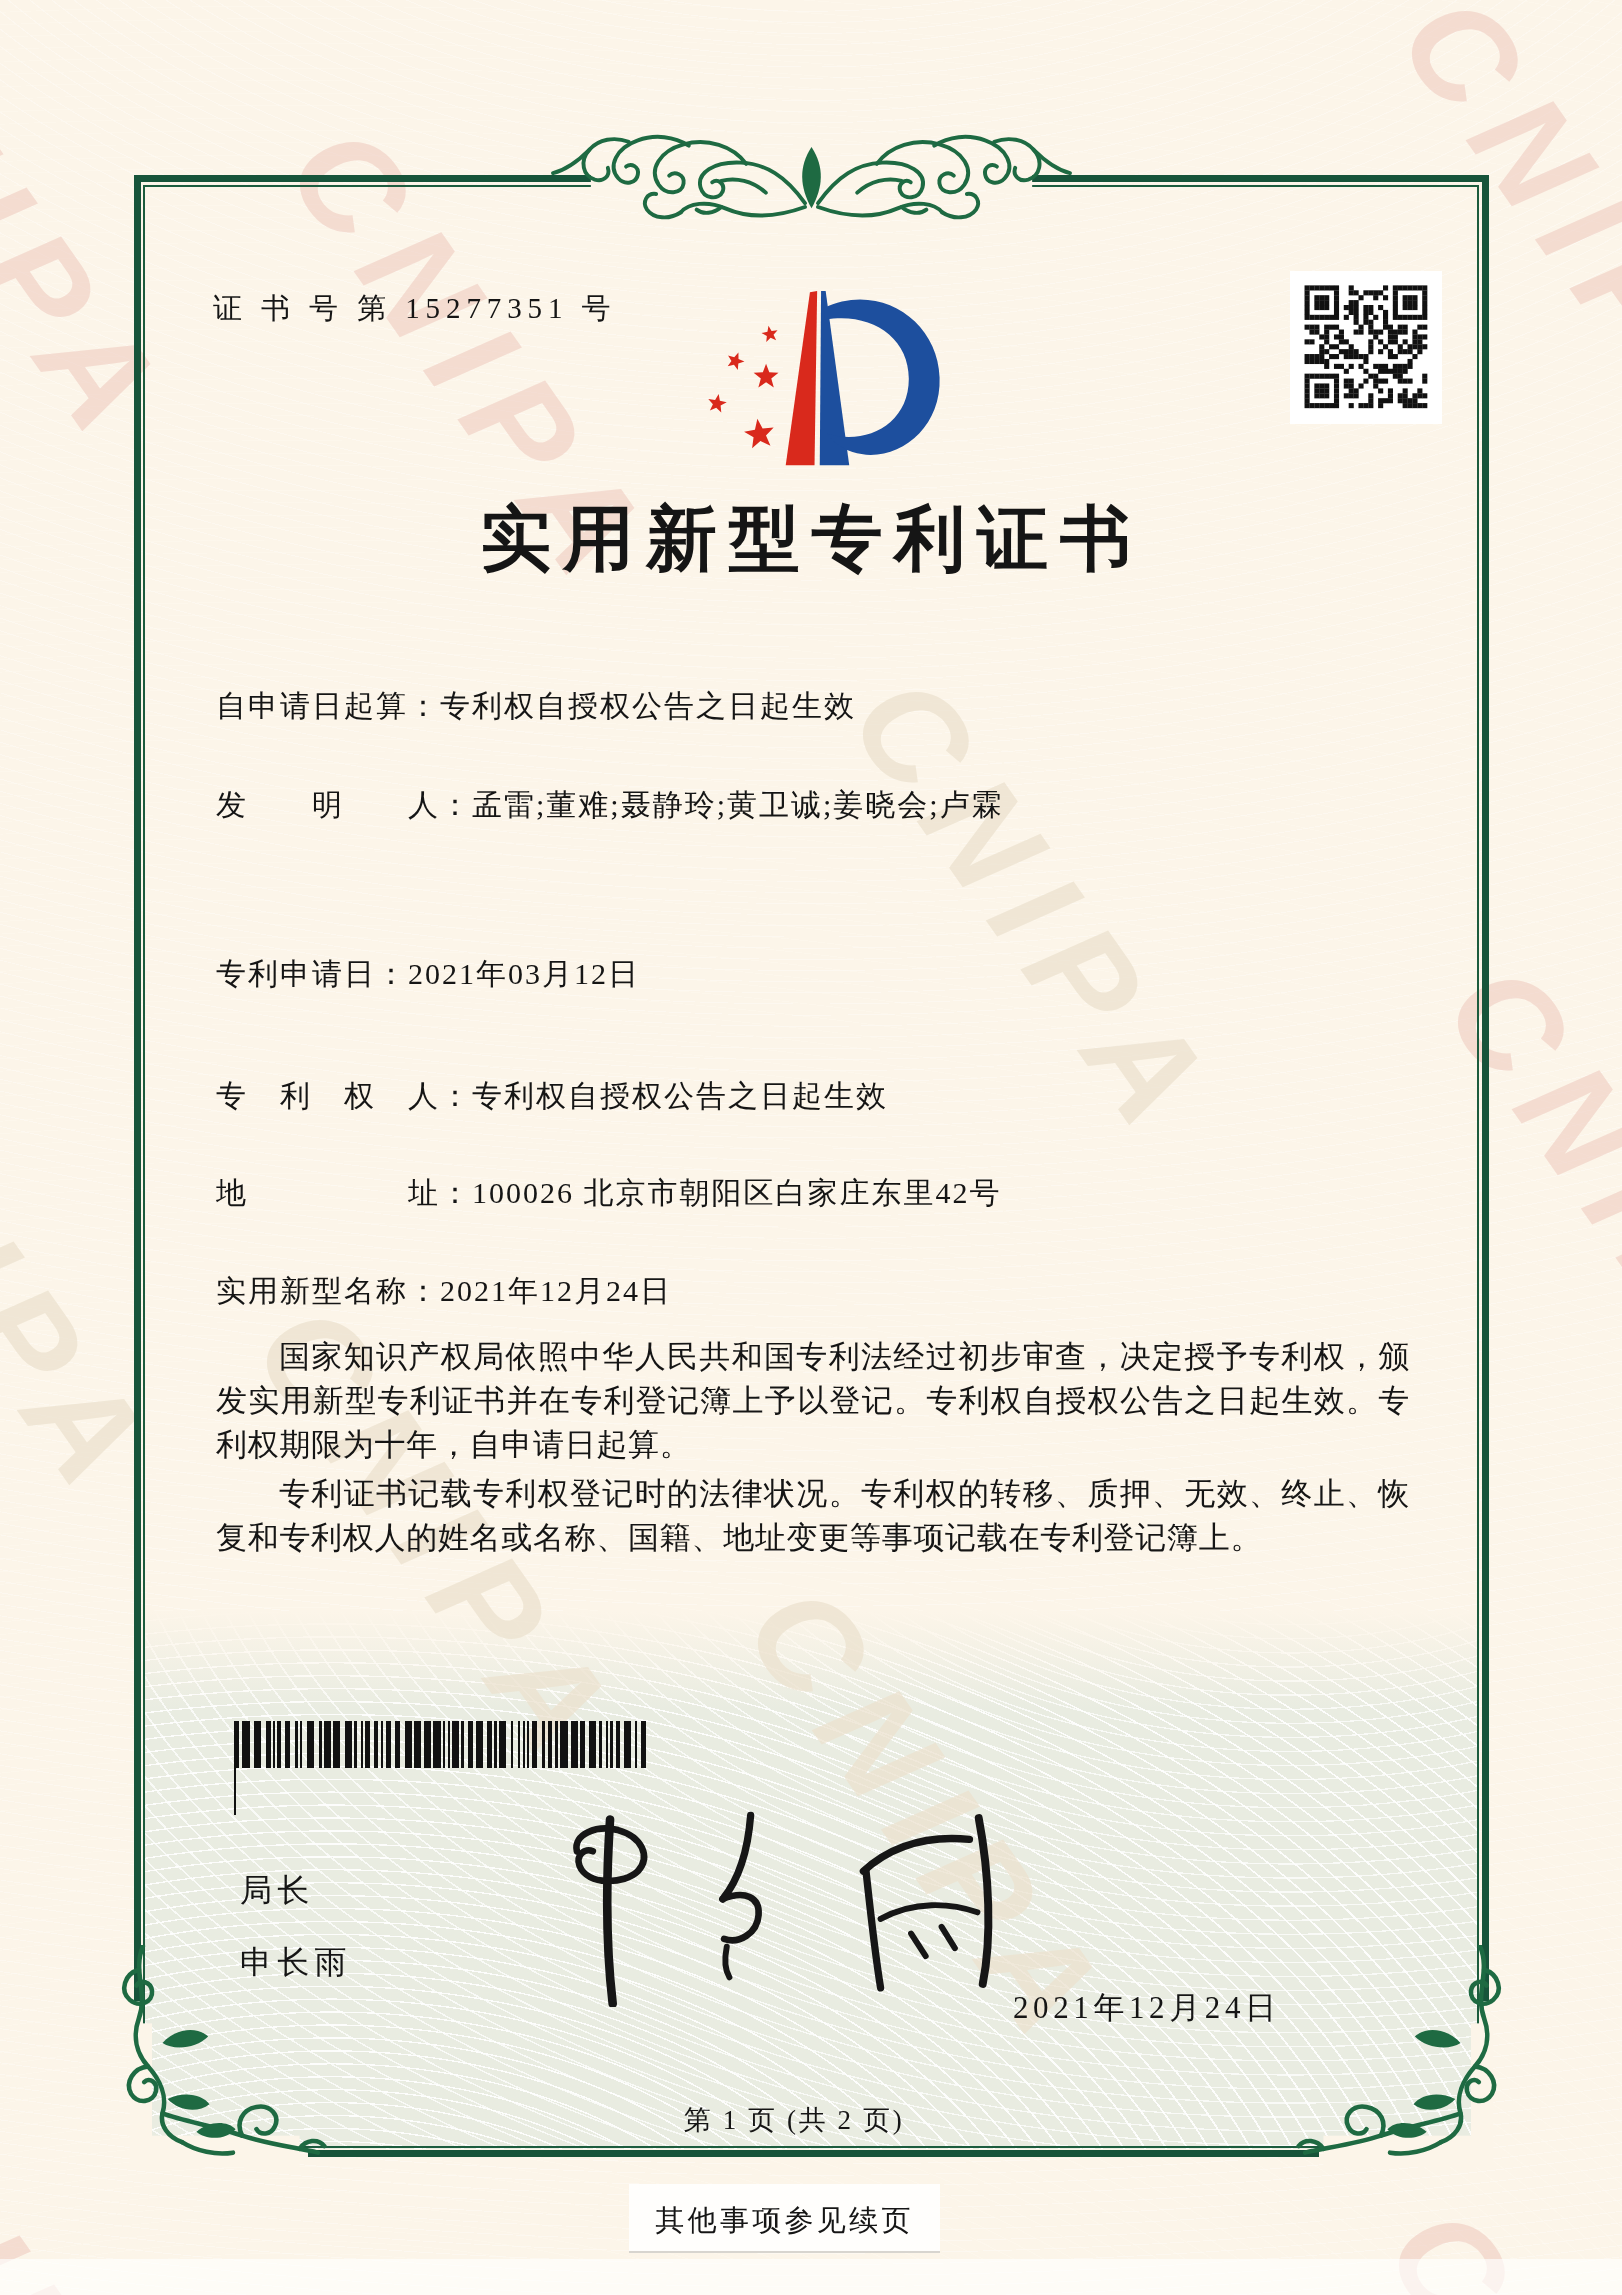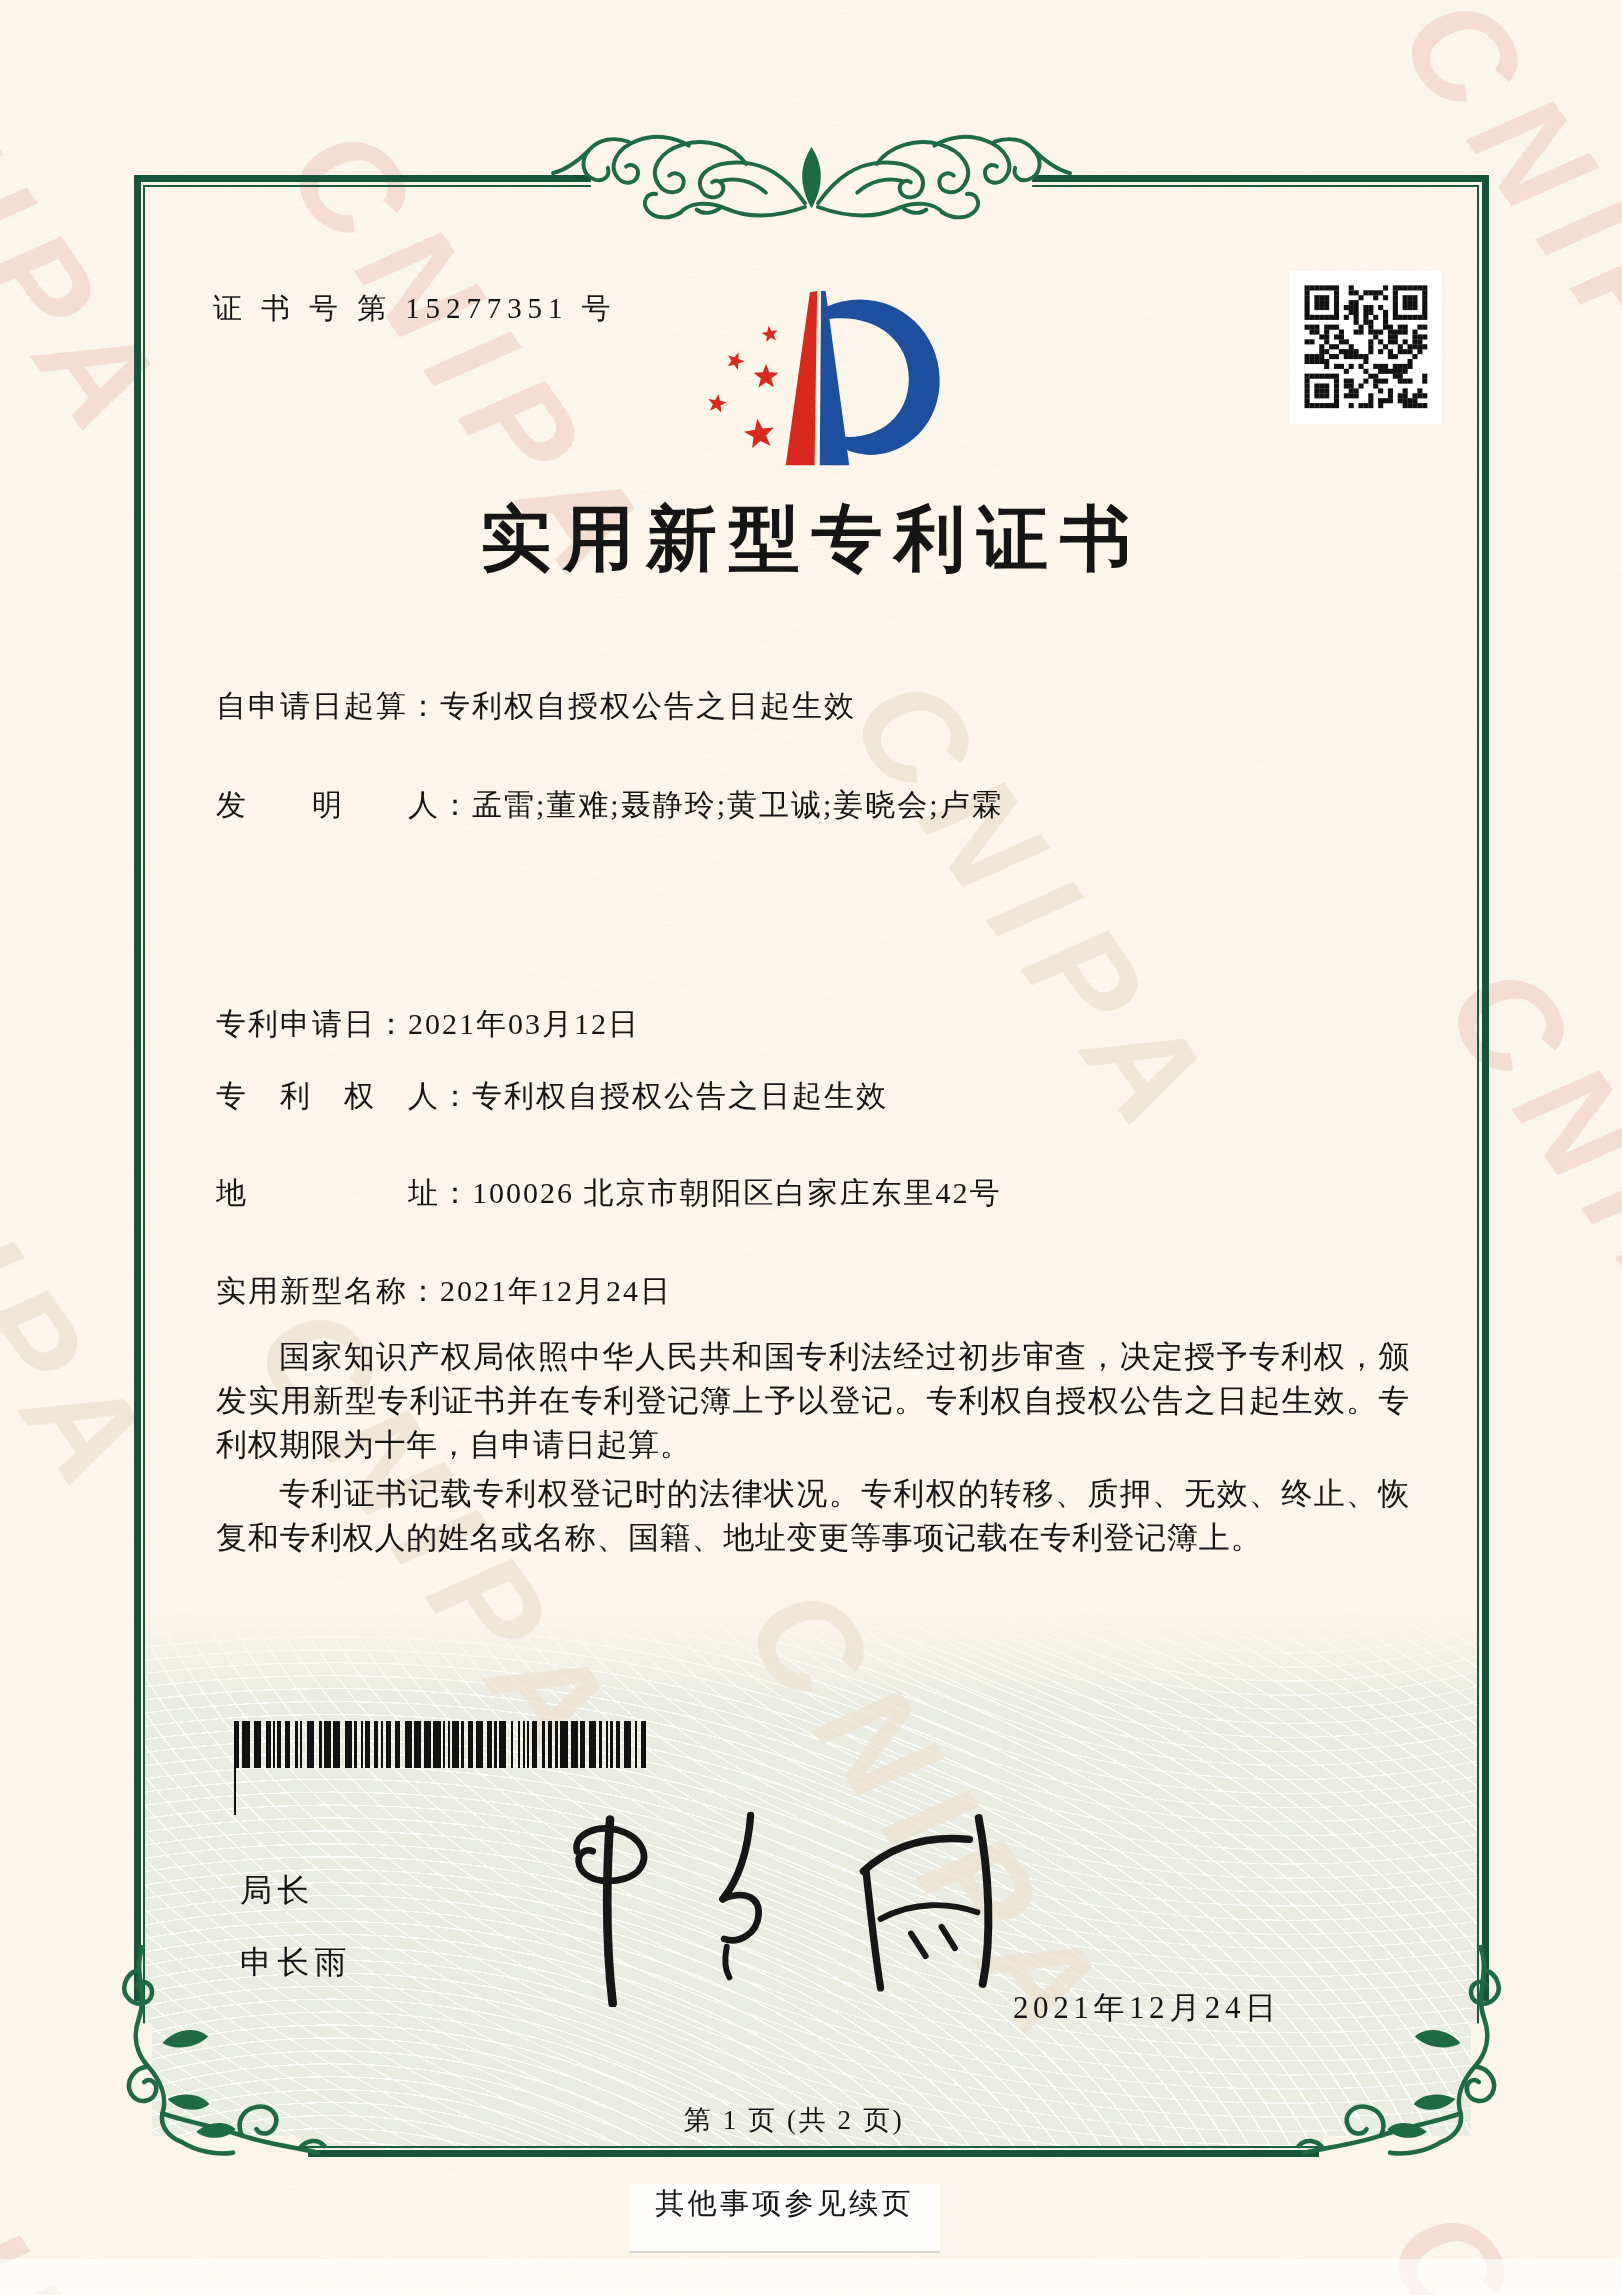--- a/index.html
+++ b/index.html
@@ -41,21 +41,21 @@
   .para{position:absolute;left:216px;width:1194px;font-size:31px;line-height:44px;
     text-align:justify;text-indent:63px;letter-spacing:0.7px;margin:0;}
   .barcode{position:absolute;left:234px;top:1721px;width:416px;height:47px;}
   .barcode div{display:inline-block;height:47px;vertical-align:top;}
   .officer{position:absolute;left:240px;font-size:32px;letter-spacing:5.2px;}
   .sig{position:absolute;left:553px;top:1807px;}
   .issuedate{position:absolute;left:1013px;top:1987px;font-size:31px;letter-spacing:4.6px;}
   .pageinfo{position:absolute;left:0;right:79px;top:2102px;text-align:center;font-size:27px;letter-spacing:2.6px;padding-left:44px;}
   .footer-strip{position:absolute;left:629px;top:2184px;width:311px;height:67px;background:#fffefc;
     border-bottom:2px solid #d8d5cf;text-align:center;}
-  .footer-note{font-size:29px;letter-spacing:3.3px;}
+  .footer-note{font-size:29px;letter-spacing:3.3px;padding-top:17px;}
   .qrbox{position:absolute;left:1290px;top:271px;width:152px;height:153px;background:#fff;}
   .logo{position:absolute;left:707px;top:274px;}
   .orn{position:absolute;}
   .orn-br{transform:scaleX(-1);}
   .bottom-fade{position:absolute;left:0;top:2259px;width:1623px;height:37px;background:#fff;opacity:.65;}
 </style>
 </head>
 <body>
 
 <div class="page">
@@ -445,21 +445,21 @@
   </div>
 
   <div class="title">实用新型专利证书</div>
 
   <div class="row" style="top:686px">
     <span class="lb">自申请日起算：</span><span>专利权自授权公告之日起生效</span>
   </div>
   <div class="row" style="top:785px">
     <span class="lb">发　　明　　人：</span><span>孟雷;董难;聂静玲;黄卫诚;姜晓会;卢霖</span>
   </div>
-  <div class="row" style="top:1004px">
+  <div class="row" style="top:954px">
     <span class="lb">专利申请日：</span><span>2021年03月12日</span>
   </div>
   <div class="row" style="top:1076px">
     <span class="lb">专　利　权　人：</span><span>专利权自授权公告之日起生效</span>
   </div>
   <div class="row" style="top:1173px">
     <span class="lb">地　　　　　址：</span><span>100026 北京市朝阳区白家庄东里42号</span>
   </div>
   <div class="row" style="top:1271px;width:1197px">
     <span class="lb">实用新型名称：</span><span>2021年12月24日</span>

